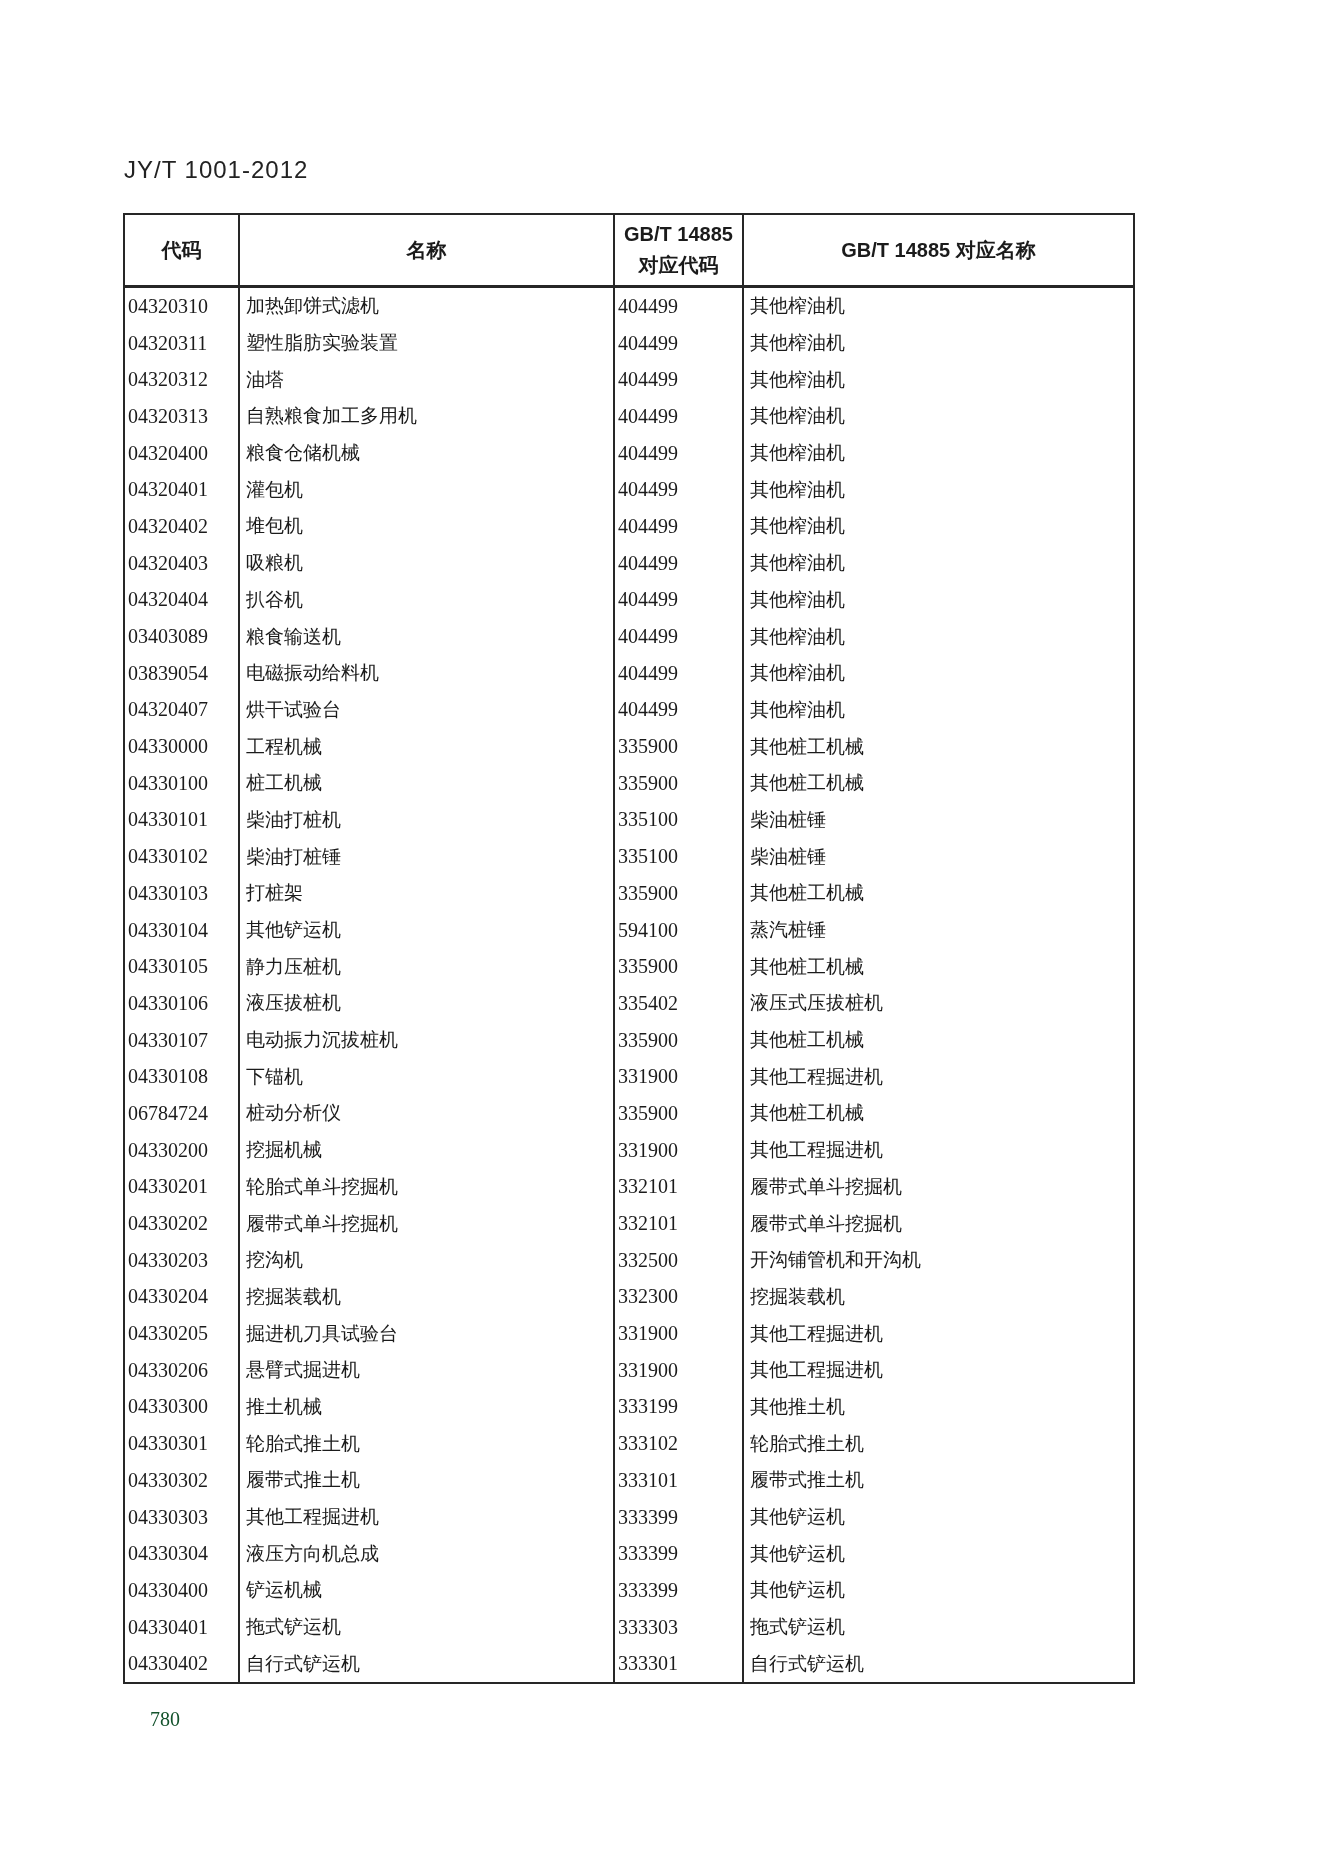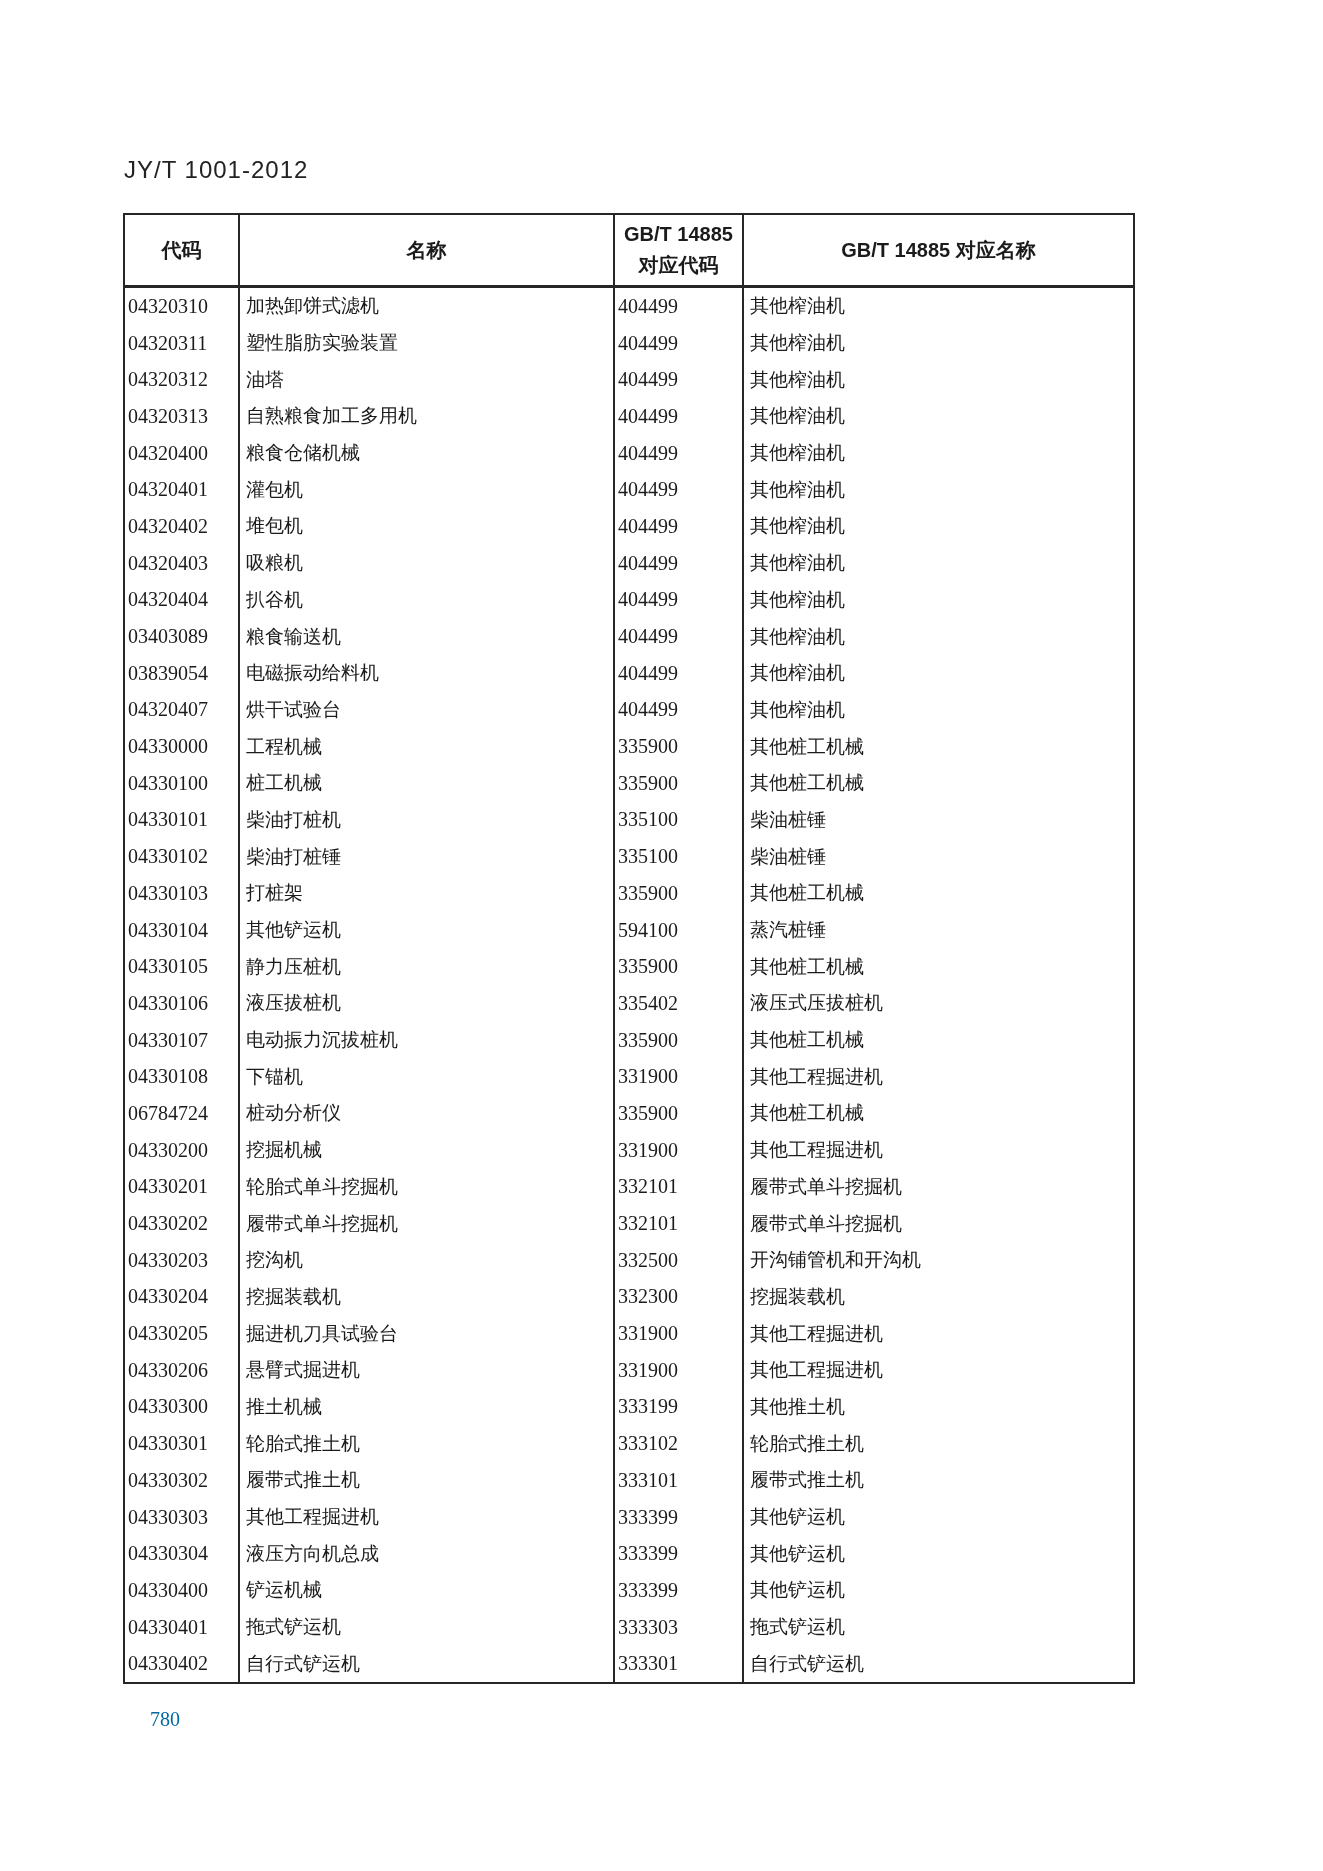--- a/index.html
+++ b/index.html
@@ -74,21 +74,21 @@
     padding-left: 3px;
   }
   table.code-table tbody td.name-cell {
     padding-left: 6px;
   }
   .page-number {
     position: absolute;
     left: 150px;
     top: 1708px;
     font-size: 20px;
-    color: #0369a1;
+    color: #14532d;
   }
 </style>
 </head>
 <body>
 
 <div class="page">
 
   <div class="doc-title">JY/T 1001-2012</div>
 
   <div class="table-wrap">

